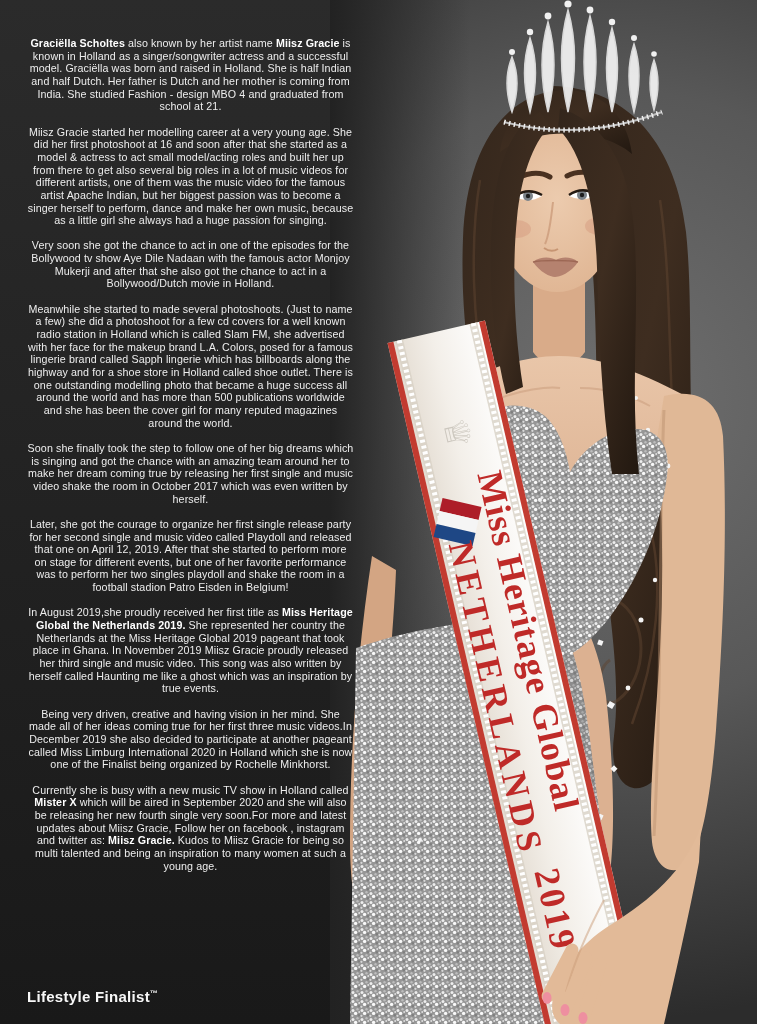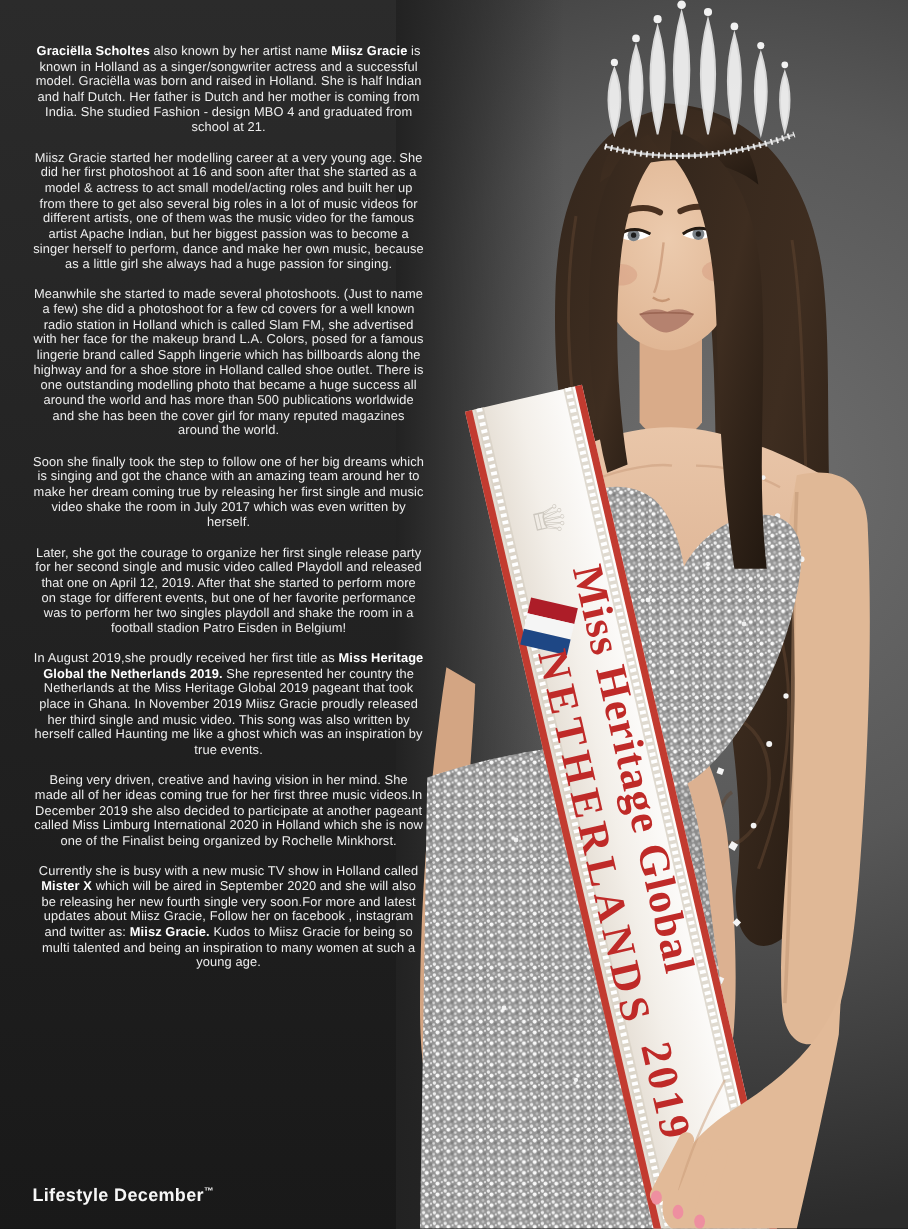--- a/index.html
+++ b/index.html
@@ -218,25 +218,26 @@
         </g>
         <path d="M504 122 Q 580 142 662 112" fill="none" stroke="#bdbdbd" stroke-width="2"></path>
         <path d="M504 122 Q 580 142 662 112" fill="none" stroke="#efefef" stroke-width="5" stroke-dasharray="1.5 3.5"></path>
       </g>
     </g>
   </svg>
 
   <div class="article">
       <p><span class="b">Graciëlla Scholtes</span><span> also known by her artist name </span><span class="b">Miisz Gracie</span><span> is known in Holland as a singer/songwriter actress and a successful  model. Graciëlla was born and raised in Holland. She is half Indian and half Dutch. Her father is Dutch and her mother is coming from India. She studied Fashion - design MBO 4 and  graduated from school at 21.</span></p>
       <p><span>Miisz Gracie started her modelling career at a very young age. She did her first photoshoot at 16 and soon after that she started as a model &amp; actress to act small model/acting roles and built her up from there to get also several big roles in a lot of music videos for different artists, one of them was the music video for the famous artist Apache Indian, but her biggest passion was to become a singer herself to perform, dance and make her own music, because as a little girl she always had a huge passion for singing.</span></p>
+      <p><span>Very soon she got the chance to act in one of the episodes for the Bollywood tv show Aye Dile Nadaan with the famous actor Monjoy Mukerji and after that she also got the chance to act in a Bollywood/Dutch movie in Holland.</span></p>
       <p><span>Meanwhile she started to made several photoshoots. (Just to name a few) she did a photoshoot for a few cd covers for a well known radio station in Holland which is called Slam FM, she advertised with her face for the makeup brand L.A. Colors, posed for a famous lingerie brand called Sapph lingerie which has billboards along the highway and for a shoe store in Holland called shoe outlet. There is one outstanding modelling photo that became a huge success all around the world and has more than 500 publications worldwide and she has been the cover girl for many reputed magazines around the world.</span></p>
-      <p><span>Soon she finally took the step to follow one of her big dreams which is singing and got the chance with an amazing team around her to make her dream coming true by releasing her first single and music video shake the room in July 2017 which was even written by herself.</span></p>
+      <p><span>Soon she finally took the step to follow one of her big dreams which is singing and got the chance with an amazing team around her to make her dream coming true by releasing her first single and music video shake the room in October 2017 which was even written by herself.</span></p>
       <p><span>Later, she got the courage to organize her first single release party for her second single and music video called Playdoll and released that one on April 12, 2019. After that she started to perform more on stage for different events, but one of her favorite performance was to perform her two singles playdoll and shake the room in a football stadion Patro Eisden in Belgium!</span></p>
       <p><span>In August 2019,she proudly received her first title as </span><span class="b">Miss Heritage Global the Netherlands 2019.</span><span> She represented her country the Netherlands at the Miss Heritage Global 2019 pageant that took place in Ghana. In November 2019 Miisz Gracie proudly released her third single and music video. This song was also written by herself called Haunting me like a ghost which was an inspiration by true events.</span></p>
       <p><span>Being very driven, creative and having vision in her mind. She made all of her ideas coming true for her first three music videos.In December 2019 she also decided to participate at another pageant called Miss Limburg International 2020 in Holland which she is now one of the Finalist being organized by Rochelle Minkhorst.</span></p>
       <p><span>Currently she is busy with a new music TV show in Holland called </span><span class="b">Mister X</span><span> which will be aired in September 2020 and she will also be releasing her new fourth single very soon.For more and latest updates about Miisz Gracie, Follow her on facebook , instagram and twitter as: </span><span class="b">Miisz Gracie.</span><span> Kudos to Miisz Gracie for being so multi talented and being an inspiration to many women  at such a young age.</span></p>
     </div>
 
   <div class="footer">
-    <span>Lifestyle December</span><sup>™</sup>
+    <span>Lifestyle Finalist</span><sup>™</sup>
   </div>
 
 </div>
 
 </body></html>

